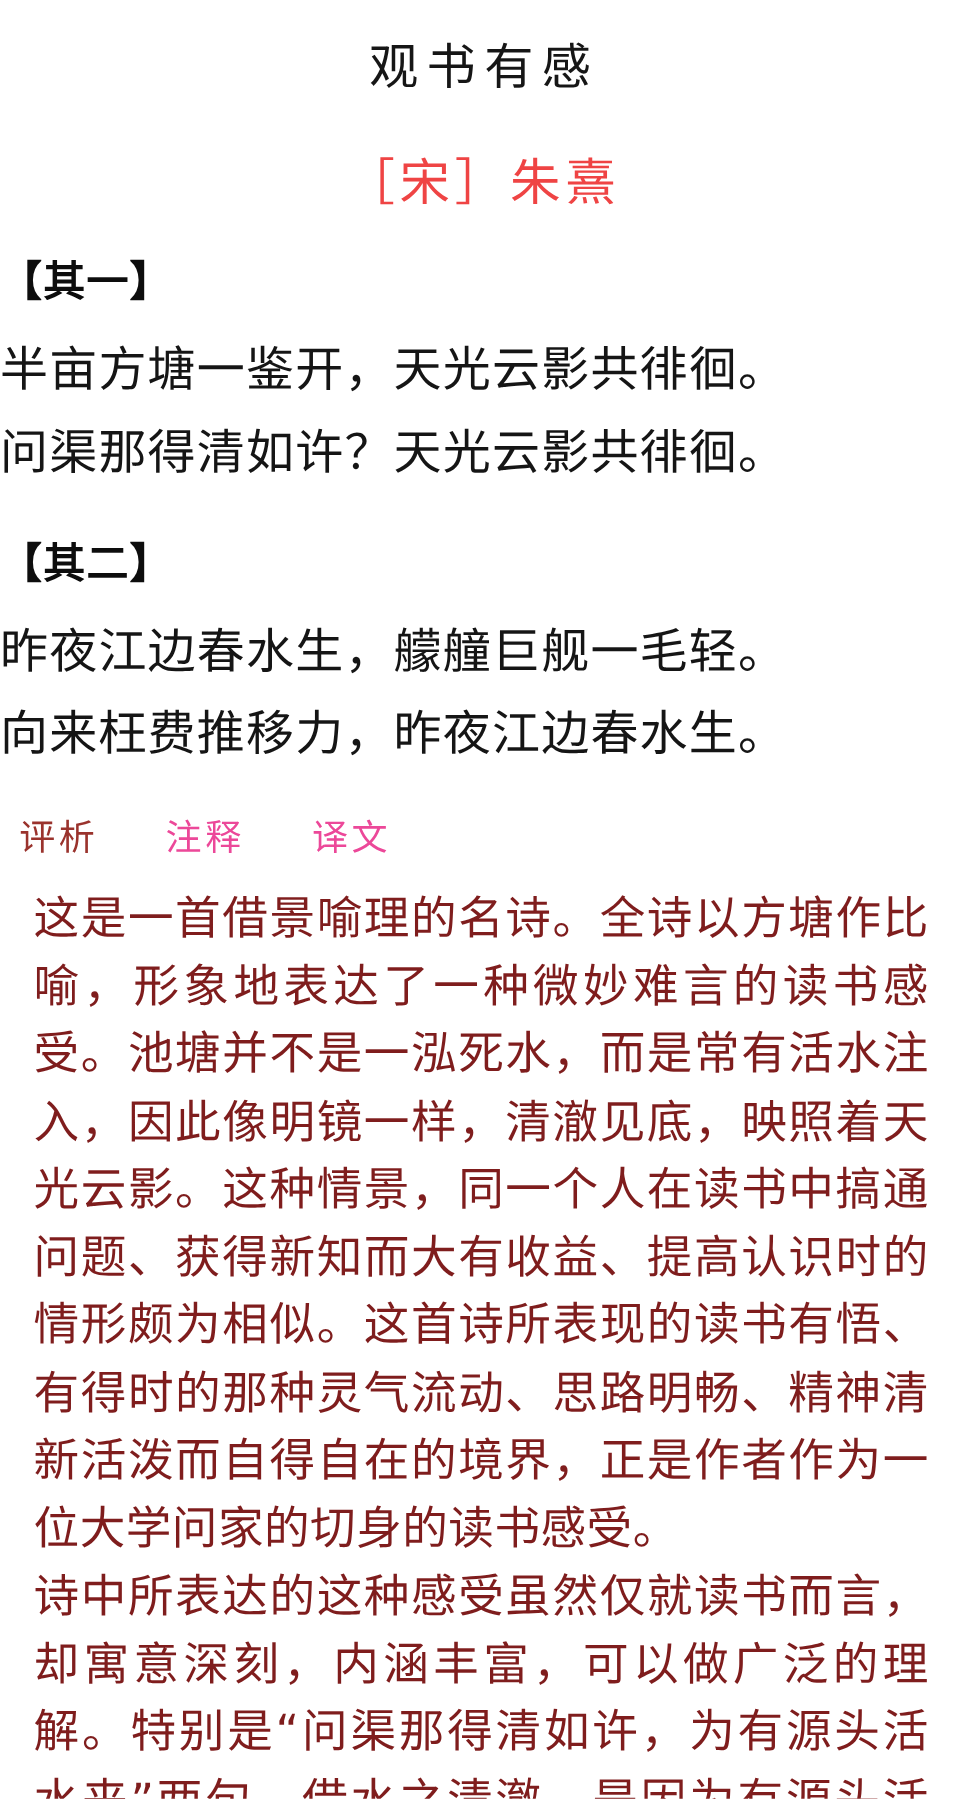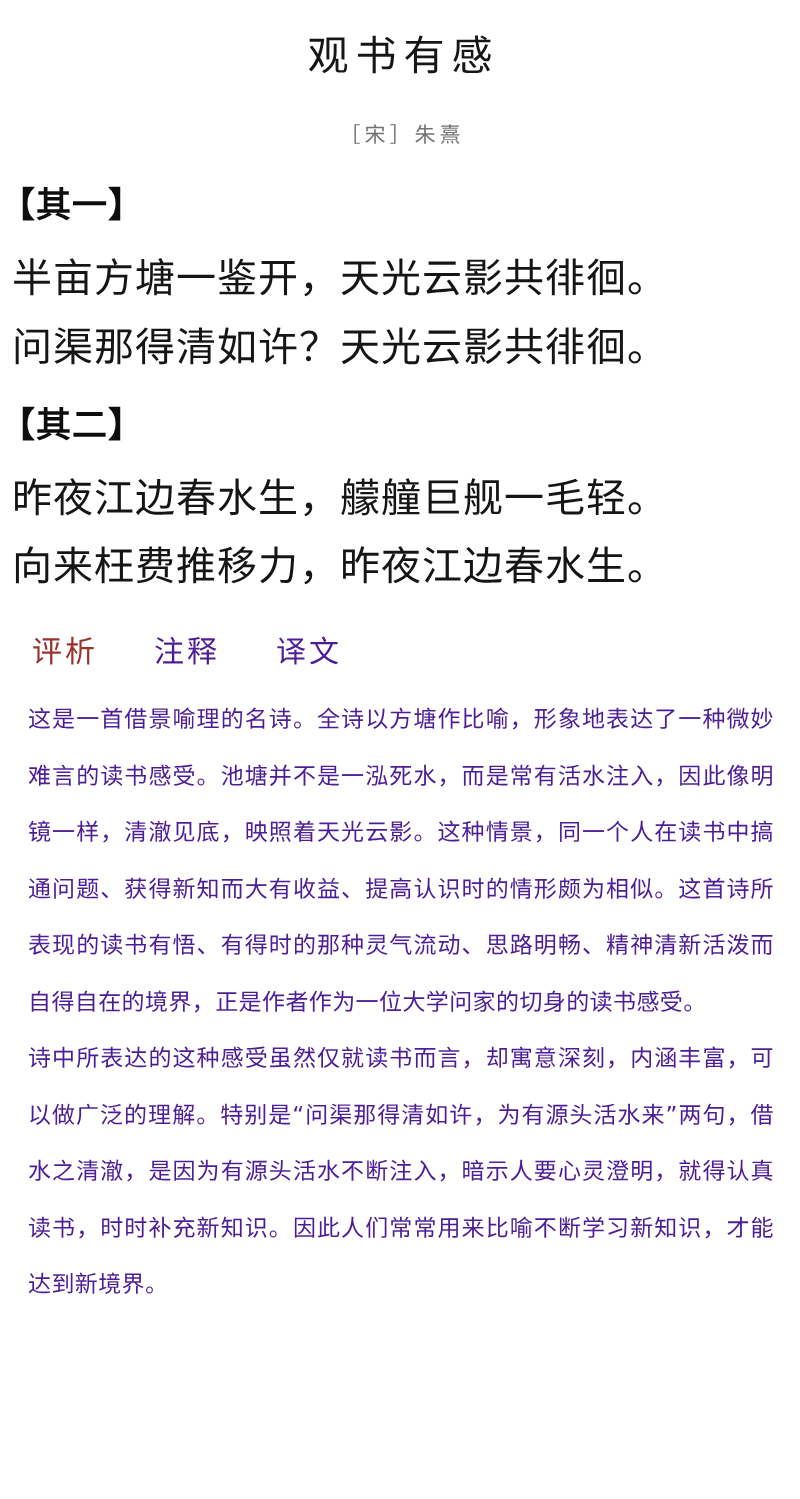--- a/index.html
+++ b/index.html
@@ -35,82 +35,81 @@
     font-size: 41px;
     line-height: 1.12;
     letter-spacing: 7px;
     font-weight: 400;
     color: #161616;
     text-indent: 7px;
     font-family: Liberation Serif, serif;
   }
   .poem-byline {
     margin-top: 38px;
-    font-size: 21px;
+    font-size: 42px;
     letter-spacing: 4px;
-    color: #737373;
+    color: #ef4444;
     text-indent: 4px;
   }
 
   
   .poem-section {
     margin-top: 36px;
   }
-  .poem-section.second { margin-top: 22px; }
+  .poem-section.second { margin-top: 37px; }
 
   .section-heading {
     font-size: 35px;
     font-weight: 700;
     letter-spacing: 1px;
     color: #0d0d0d;
     line-height: 1.2;
     margin-bottom: 18px;
     font-family: "Liberation Sans", "DejaVu Sans", sans-serif;
   }
 
   .poem-line {
     font-size: 40px;
     line-height: 1.72;
     letter-spacing: 1px;
     color: #151515;
     white-space: nowrap;
-    padding-left: 12px;
   }
 
   
   .tab-strip {
     margin-top: 26px;
-    padding-left: 32px;
+    padding-left: 16px;
     display: flex;
     align-items: center;
   }
   .tab {
     font-size: 30px;
     letter-spacing: 3px;
-    color: #4c1d95;
+    color: #ec4899;
     cursor: pointer;
     margin-right: 56px;
     user-select: none;
   }
   .tab:last-child { margin-right: 0; }
   .tab.active {
     color: #9a332d;
   }
 
   
   .prose {
     margin-top: 20px;
     padding: 0 26px 0 28px;
   }
   .prose p {
     margin: 0;
-    font-size: 23px;
+    font-size: 38px;
     line-height: 56.5px;
     letter-spacing: 0.4px;
-    color: #4c1d95;
+    color: #7f1d1d;
     text-align: justify;
     text-justify: inter-character;
     word-break: break-all;
   }
   .prose p + p { margin-top: 0; }
 </style>
 </head>
 <body>
 
 <div class="page">

